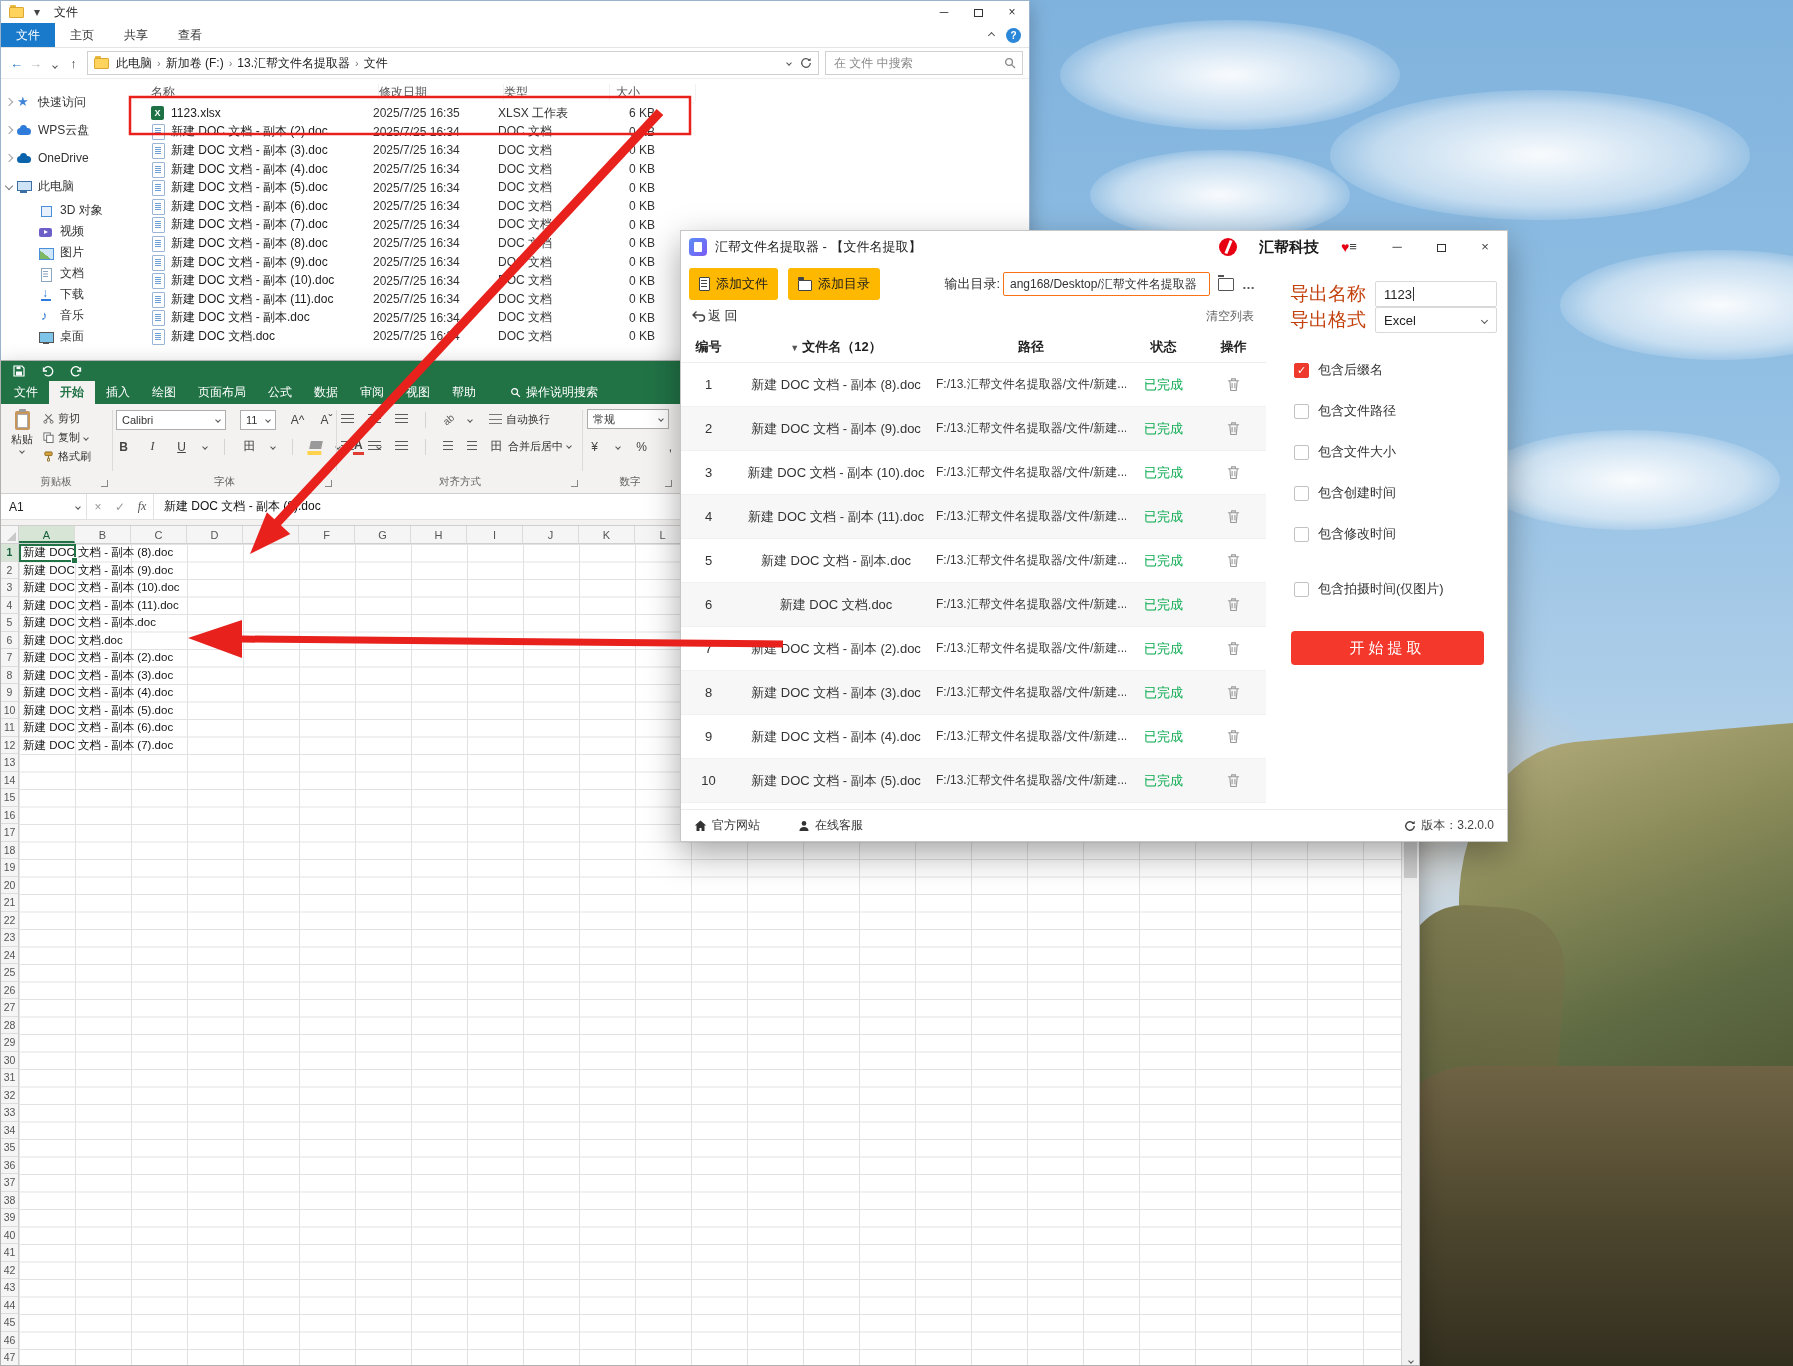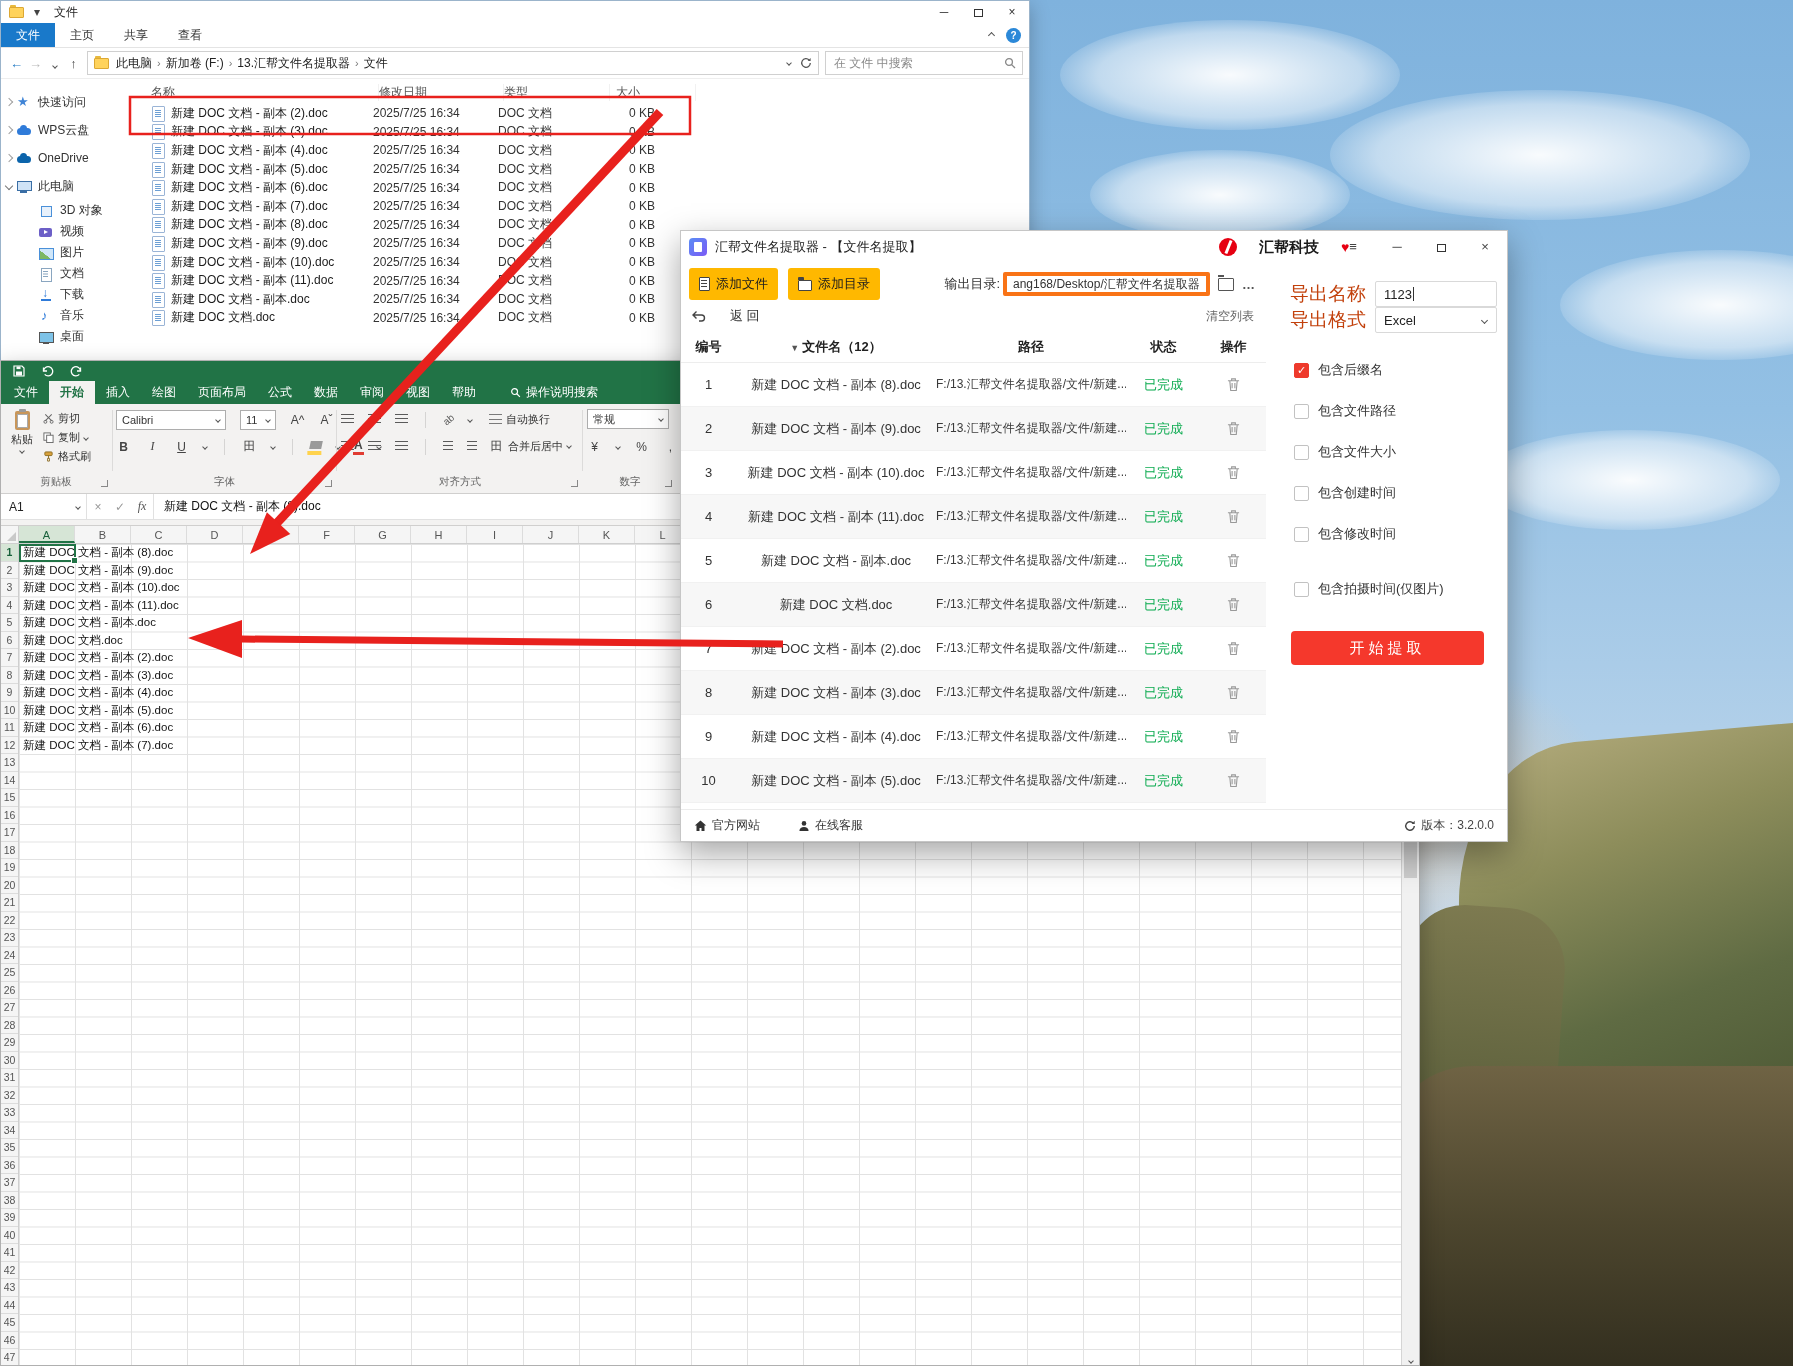--- a/index.html
+++ b/index.html
@@ -164,26 +164,26 @@
 .ex-winbtns{position:absolute;right:0;top:0;height:32px;display:flex}
 .ex-winbtns>span{width:44px;text-align:center;line-height:32px;font-size:13px;color:#444}
 .ex-toolbar{position:absolute;left:0;right:243px;top:38px;height:30px;display:flex;align-items:center;padding:0 8px}
 .btn-amber{height:28px;background:#ffb800;border-radius:3px;display:flex;align-items:center;gap:6px;padding:16px 10px;font-size:13px;color:#1d1d1d;margin-right:10px;white-space:nowrap}
 .ico-file{width:11px;height:14px;background:#fff;border:1.3px solid #444;border-radius:1px;position:relative}
 .ico-file::after{content:"";position:absolute;left:1px;top:2px;width:6px;height:1px;background:#444;box-shadow:0 3px 0 #444,0 6px 0 #444}
 .ico-folder{width:14px;height:11px;background:#fff;border:1.3px solid #444;border-radius:1px;position:relative;margin-top:2px}
 .ico-folder::before{content:"";position:absolute;top:-3.5px;left:-1px;width:6px;height:2.5px;background:#444;border-radius:1px 1px 0 0}
 .out-group{margin-left:auto;display:flex;align-items:center}
 .out-label{font-size:13px;color:#333;white-space:nowrap}
-.out-input{width:207px;height:24px;border:4px solid #f97316;border-radius:2px;font-size:12px;display:flex;align-items:center;padding:0 6px;color:#333;margin-left:3px;overflow:hidden;white-space:nowrap}
+.out-input{width:207px;height:24px;border:1px solid #f97316;border-radius:2px;font-size:12px;display:flex;align-items:center;padding:0 6px;color:#333;margin-left:3px;overflow:hidden;white-space:nowrap}
 .fold-btn{width:16px;height:13px;border:1.4px solid #555;border-radius:1px;position:relative;margin-left:8px}
 .fold-btn::before{content:"";position:absolute;top:-4px;left:-1px;width:6px;height:2.5px;background:#555}
 .more-btn{margin-left:8px;font-weight:bold;color:#555;letter-spacing:1px}
 .ex-row2{position:absolute;left:0;right:243px;top:72px;height:26px;display:flex;align-items:center;padding:0 10px}
-.back-btn{display:flex;align-items:center;gap:24px;color:#333}
+.back-btn{display:flex;align-items:center;gap:2px;color:#333}
 .clear-btn{margin-left:auto;font-size:12px;color:#666}
 .ex-table{position:absolute;left:0;top:100px;width:585px}
 .ex-thead{display:flex;height:32px;align-items:center;font-weight:bold;font-size:13px;color:#222;border-bottom:1px solid #ededed}
 .th,.td{text-align:center;white-space:nowrap;overflow:hidden}
 .c0{width:55px}.c1{width:200px}.c2{width:190px}.c3{width:75px}.c4{width:65px}
 .sorticon{font-size:9px;color:#555;margin-right:3px}
 .tr{display:flex;height:44px;align-items:center;font-size:13px;border-bottom:1px solid #f1f1f1}
 .tr.alt{background:#f7f7f7}
 .td.c2{font-size:12px;color:#3a3a3a}
 .td.c3{color:#0cab50}
@@ -342,20 +342,27 @@
           </div>
         </div>
       <div class="exp-list">
         <div class="exp-cols" id="exp-cols">
             <span class="ecol c0">名称</span>
             <span class="ecol c1">修改日期</span>
             <span class="ecol c2">类型</span>
             <span class="ecol c3">大小</span>
           </div>
         <div class="exp-files" id="exp-files">
+            <div class="frow">
+              <span class="ficon xlsx"></span>
+              <span class="fc name">1123.xlsx</span>
+              <span class="fc date">2025/7/25 16:35</span>
+              <span class="fc type">XLSX 工作表</span>
+              <span class="fc size">6 KB</span>
+            </div>
             <div class="frow">
               <span class="ficon doc"></span>
               <span class="fc name">新建 DOC 文档 - 副本 (2).doc</span>
               <span class="fc date">2025/7/25 16:34</span>
               <span class="fc type">DOC 文档</span>
               <span class="fc size">0 KB</span>
             </div>
             <div class="frow">
               <span class="ficon doc"></span>
               <span class="fc name">新建 DOC 文档 - 副本 (3).doc</span>

